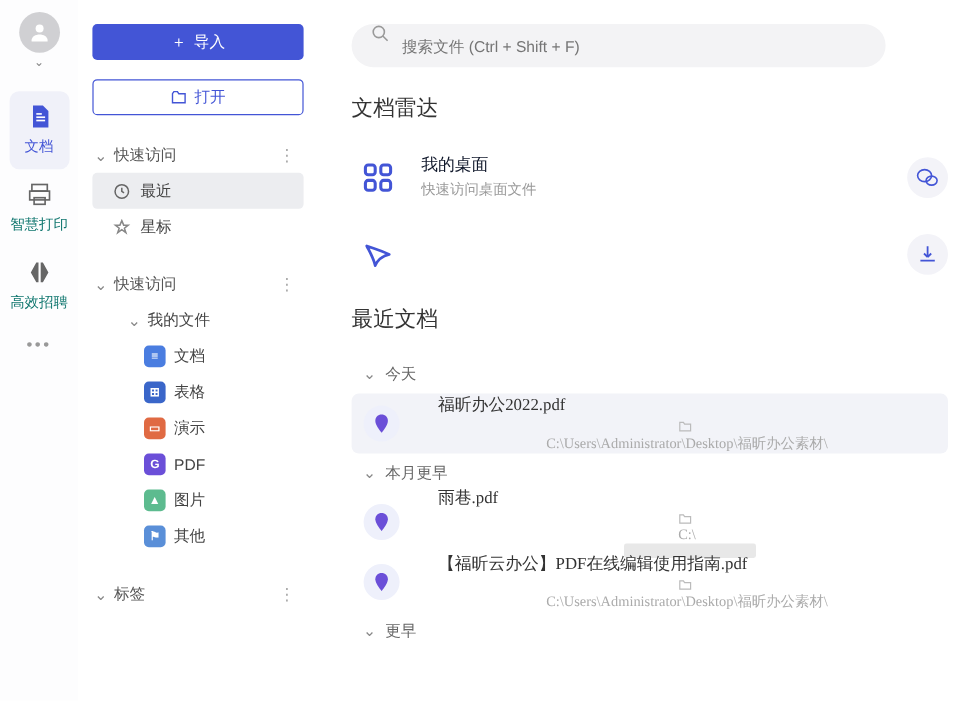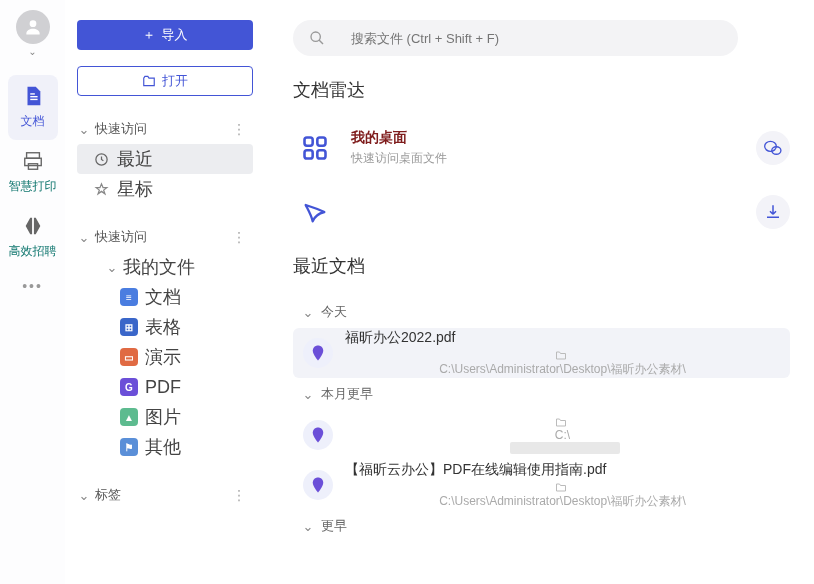--- a/index.html
+++ b/index.html
@@ -20,45 +20,45 @@
 .btn-outline { background: #fff; color: #4355d6; border: 1px solid #4355d6; margin-top: 16px; }
 .btn .bicon { margin-right: 6px; display: inline-flex; }
 .section { margin-top: 18px; }
 .section-head { display: flex; align-items: center; height: 30px; cursor: pointer; color: #555; }
 .chev { width: 14px; display: inline-flex; justify-content: center; color: #888; margin-right: 4px; }
 .section-head .label { flex: 1; font-size: 13px; }
 .dots { color: #aaa; padding: 0 6px; cursor: pointer; font-size: 14px; letter-spacing: 1px; }
 .tree-item { display: flex; align-items: center; height: 30px; padding-left: 14px; border-radius: 4px; cursor: pointer; color: #444; }
 .tree-item.active { background: #ecedf0; }
 .tree-item .ti-icon { width: 20px; display: inline-flex; justify-content: center; margin-right: 6px; color: #888; }
-.tree-item .ti-label { font-size: 18px; }
+.tree-item .ti-label { font-size: 13px; }
 .tree-sub { padding-left: 8px; }
 .tree-sub .tree-item { padding-left: 20px; }
 .tree-sub2 .tree-item { padding-left: 34px; }
 .file-icon { width: 18px; height: 18px; border-radius: 4px; display: inline-flex; align-items: center; justify-content: center; font-size: 10px; color: #fff; font-weight: bold; }
 .fi-doc { background: #4a7de0; }
 .fi-sheet { background: #3a66c9; }
 .fi-pres { background: #e06a43; }
 .fi-pdf { background: #6b4fd8; }
 .fi-img { background: #5dbb8f; }
 .fi-other { background: #5a8fd8; }
 .main { flex: 1; padding: 20px 24px 0 28px; overflow-y: auto; position: relative; }
-.search-box { height: 36px; background: #f3f3f5; border-radius: 18px; display: flex; align-items: center; padding: 0 16px; margin-bottom: 22px; width: 445px; gap: 16px; }
+.search-box { height: 36px; background: #f3f3f5; border-radius: 18px; display: flex; padding: 0 16px; margin-bottom: 22px; width: 445px; }
 .search-box .sicon { color: #999; margin-right: 10px; display: inline-flex; }
 .search-box input { border: none; background: transparent; outline: none; flex: 1; font-size: 13px; color: #666; }
 .sec-title { font-size: 18px; color: #333; margin-bottom: 18px; font-weight: 500; }
 .radar-item { display: flex; align-items: center; height: 56px; margin-bottom: 8px; position: relative; }
 .radar-icon { width: 44px; height: 44px; display: flex; align-items: center; justify-content: center; margin-right: 14px; }
-.radar-text .rt-title { font-size: 14px; color: #7f1d1d; margin-bottom: 3px; font-weight: bold; }
+.radar-text .rt-title { font-size: 14px; color: #0f172a; margin-bottom: 3px; }
 .radar-text .rt-sub { font-size: 12px; color: #999; }
 .right-action { position: absolute; right: 0; width: 34px; height: 34px; border-radius: 50%; background: #f3f3f8; display: flex; align-items: center; justify-content: center; cursor: pointer; }
-.recent { margin-top: 14px; }
+.recent { margin-top: 14px; font-family: Liberation Serif, serif; }
 .group-head { display: flex; align-items: center; height: 32px; padding-left: 8px; color: #666; font-size: 13px; cursor: pointer; }
 .group-head .chev { margin-right: 6px; }
-.doc-item { display: flex; align-items: center; height: 50px; padding: 6px 10px; border-radius: 6px; cursor: pointer; }
+.doc-item { display: flex; align-items: center; height: 50px; padding: 6px 10px; border-radius: 6px; cursor: pointer; gap: 20px; }
 .doc-item:hover, .doc-item.hover { background: #f2f3f8; }
 .doc-icon { width: 30px; height: 30px; border-radius: 50%; background: #eef0fb; display: flex; align-items: center; justify-content: center; margin-right: 12px; flex-shrink: 0; }
 .doc-text { flex: 1; min-width: 0; }
 .doc-title { font-size: 14px; color: #333; margin-bottom: 2px; white-space: nowrap; overflow: hidden; text-overflow: ellipsis; }
 .doc-path { font-size: 12px; color: #aaa; display: flex; align-items: center; white-space: nowrap; overflow: hidden; text-overflow: ellipsis; flex-direction: column; }
 .doc-path .folder-ic { margin-right: 4px; display: inline-flex; }
 .path-redact { display: inline-block; width: 110px; height: 12px; background: #e8e8e8; margin-left: 4px; border-radius: 2px; }
 </style>
 </head>
 <body>
@@ -284,20 +284,21 @@
       <span class="chev">⌄</span>
       <span>本月更早</span>
     </div>
     <div class="doc-item">
       <div class="doc-icon">
         <svg width="18" height="18" viewBox="0 0 24 24" fill="#6b4fd8">
             <path d="M12 2C8 2 5 5 5 9c0 5 7 13 7 13s7-8 7-13c0-4-3-7-7-7z"></path>
           </svg>
       </div>
       <div class="doc-text">
+        <div class="doc-title">雨巷.pdf</div>
         <div class="doc-path">
           <span class="folder-ic">
               <svg width="12" height="12" viewBox="0 0 24 24" fill="none" stroke="#bbb" stroke-width="2">
                 <path d="M3 6h6l2 3h10v11H3z"></path>
               </svg>
             </span>
           <span>C:\</span>
           <span class="path-redact"></span>
         </div>
       </div>

